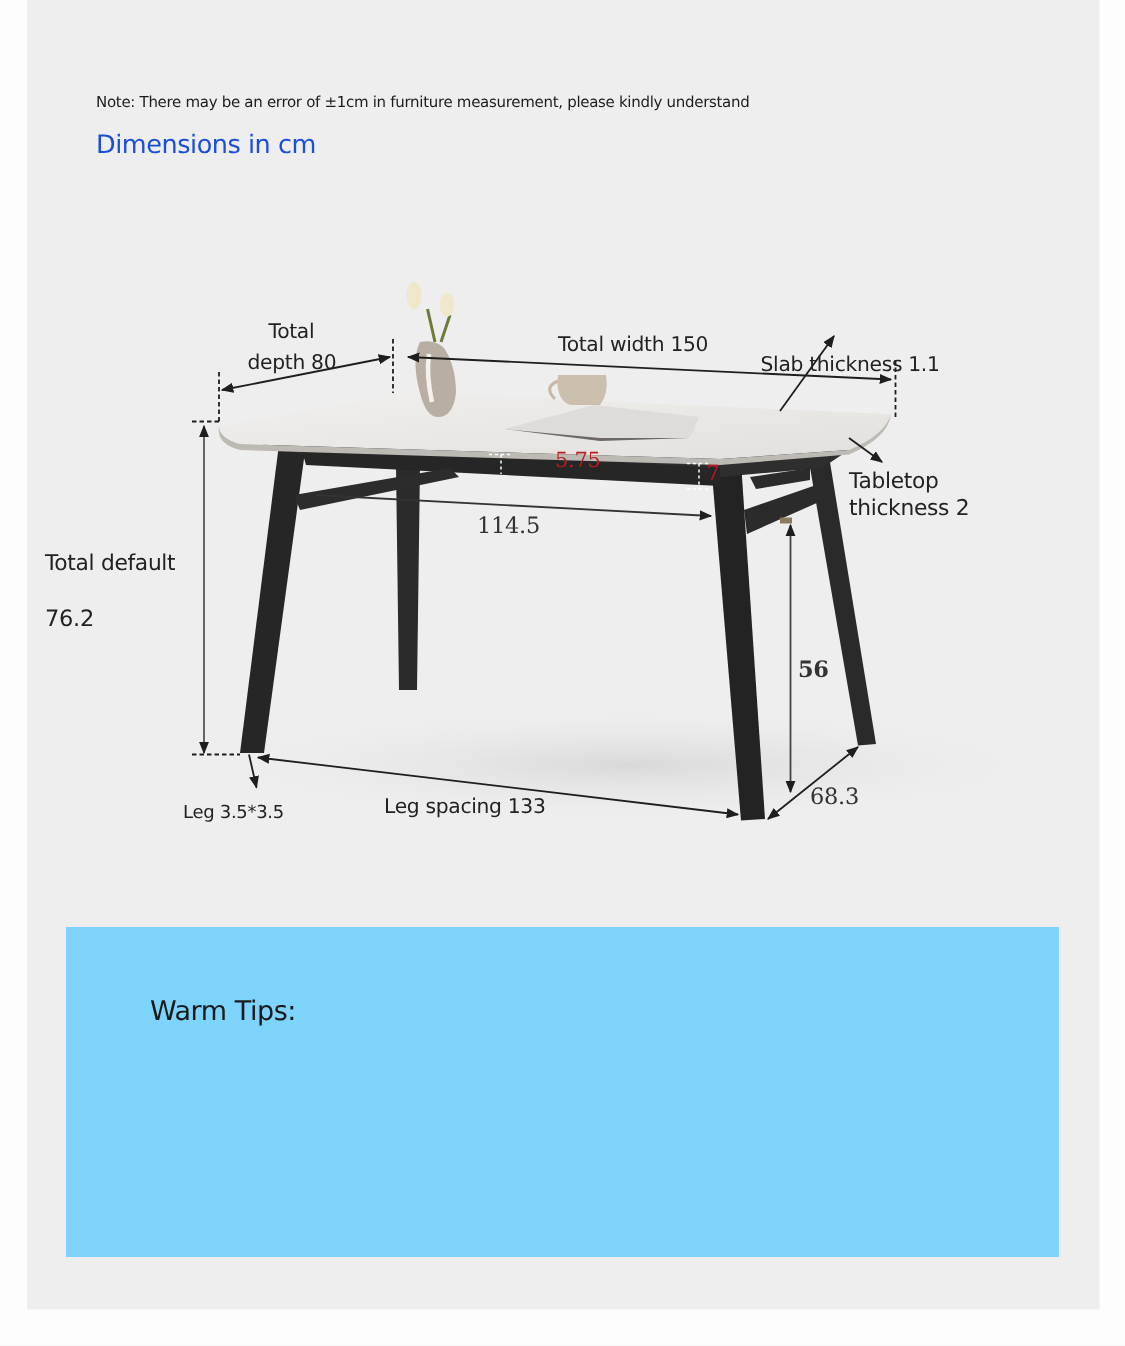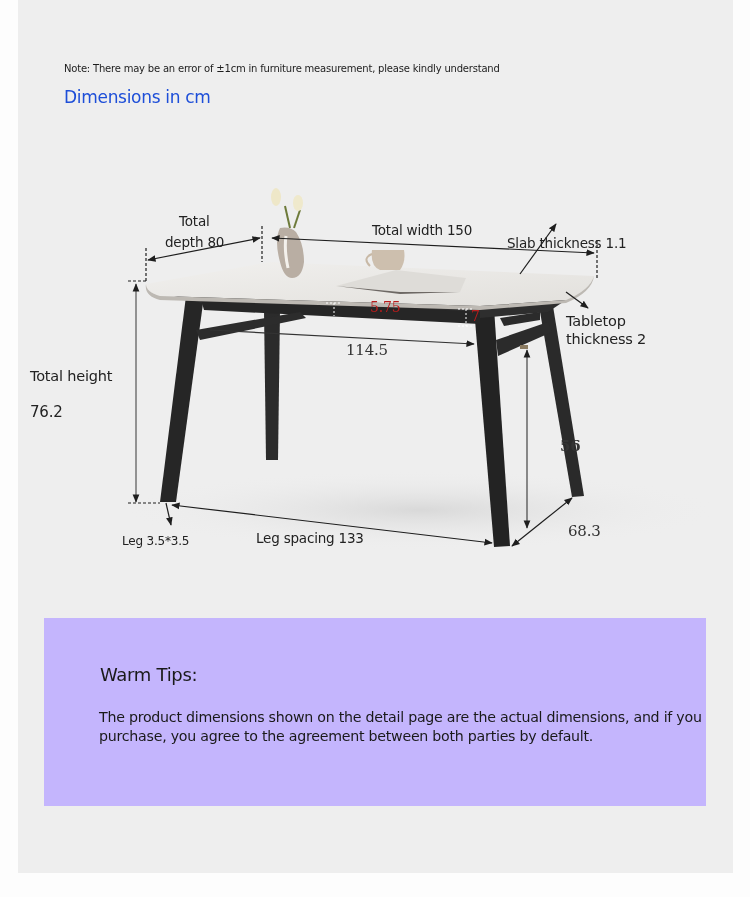--- a/index.html
+++ b/index.html
@@ -12,25 +12,25 @@
   }
   .note {
     position: absolute; left: 64px; top: 63px; font-size: 10px; letter-spacing: -0.2px; color: #1c1c1c;
     white-space: nowrap;
   }
   .dim-title {
     position: absolute; left: 64px; top: 87px; font-size: 17px; letter-spacing: -0.3px; color: #1d4ed8; text-align: center;
   }
   .diagram { position: absolute; left: 0; top: 0; width: 750px; height: 620px; }
   .lbl { position: absolute; font-size: 13.5px; color: #222; line-height: 16px; white-space: nowrap; letter-spacing: -0.2px; }
-  .lbl.serif { font-family: "DejaVu Serif", "Liberation Serif", serif; font-size: 15px; color: #333; margin-left: 28px; }
+  .lbl.serif { font-family: "DejaVu Serif", "Liberation Serif", serif; font-size: 15px; color: #333; }
   .lbl.white { color: #b91c1c; font-family: "DejaVu Serif", "Liberation Serif", serif; font-size: 14px; margin-left: 24px; }
   .lbl.small { font-size: 12px; }
   .tips {
-    position: absolute; left: 44px; top: 618px; width: 662px; height: 188px; background: #c4b5fd;
+    position: absolute; left: 44px; top: 618px; width: 662px; height: 220px; background: #7dd3fc;
   }
   .tips-title {
     position: absolute; left: 56px; top: 46px; font-size: 18px; letter-spacing: -0.3px; color: #1a1a1a;
   }
   .tips-body {
     position: absolute; left: 55px; top: 90px; width: 610px; font-size: 14.2px; line-height: 19px; color: #1a1a1a;
     letter-spacing: -0.25px;
   }
 </style>
 </head>
@@ -136,23 +136,22 @@
 
 <div class="lbl" style="left:179px;top:213px;">Total</div>
 <div class="lbl" style="left:165px;top:234px;text-align:center;">depth 80</div>
 <div class="lbl" style="left:372px;top:222px;">Total width 150</div>
 <div class="lbl" style="left:507px;top:203px;margin-top:32px;">Slab thickness 1.1</div>
 <div class="lbl white" style="left:346px;top:299px;">5.75</div>
 <div class="lbl white" style="left:447px;top:308px;">7</div>
 <div class="lbl serif" style="left:318px;top:342px;">114.5</div>
 <div class="lbl" style="left:566px;top:313px;font-size:14.5px;">Tabletop</div>
 <div class="lbl" style="left:566px;top:331px;font-size:14.5px;">thickness 2</div>
-<div class="lbl" style="left:30px;top:368px;font-size:14.5px;">Total height</div>
+<div class="lbl" style="left:30px;top:368px;font-size:14.5px;">Total default</div>
 <div class="lbl" style="left:30px;top:386px;font-size:15px;margin-top:18px;">76.2</div>
 <div class="lbl serif" style="left:532px;top:438px;font-weight:bold;">56</div>
 <div class="lbl serif" style="left:540px;top:523px;">68.3</div>
 <div class="lbl" style="left:256px;top:530px;">Leg spacing 133</div>
 <div class="lbl small" style="left:122px;top:533px;">Leg 3.5*3.5</div>
 
 <div class="tips">
   <div class="tips-title">Warm Tips:</div>
-  <div class="tips-body">The product dimensions shown on the detail page are the actual dimensions, and if you purchase, you agree to the agreement between both parties by default.</div>
 </div>
 
 </body></html>

